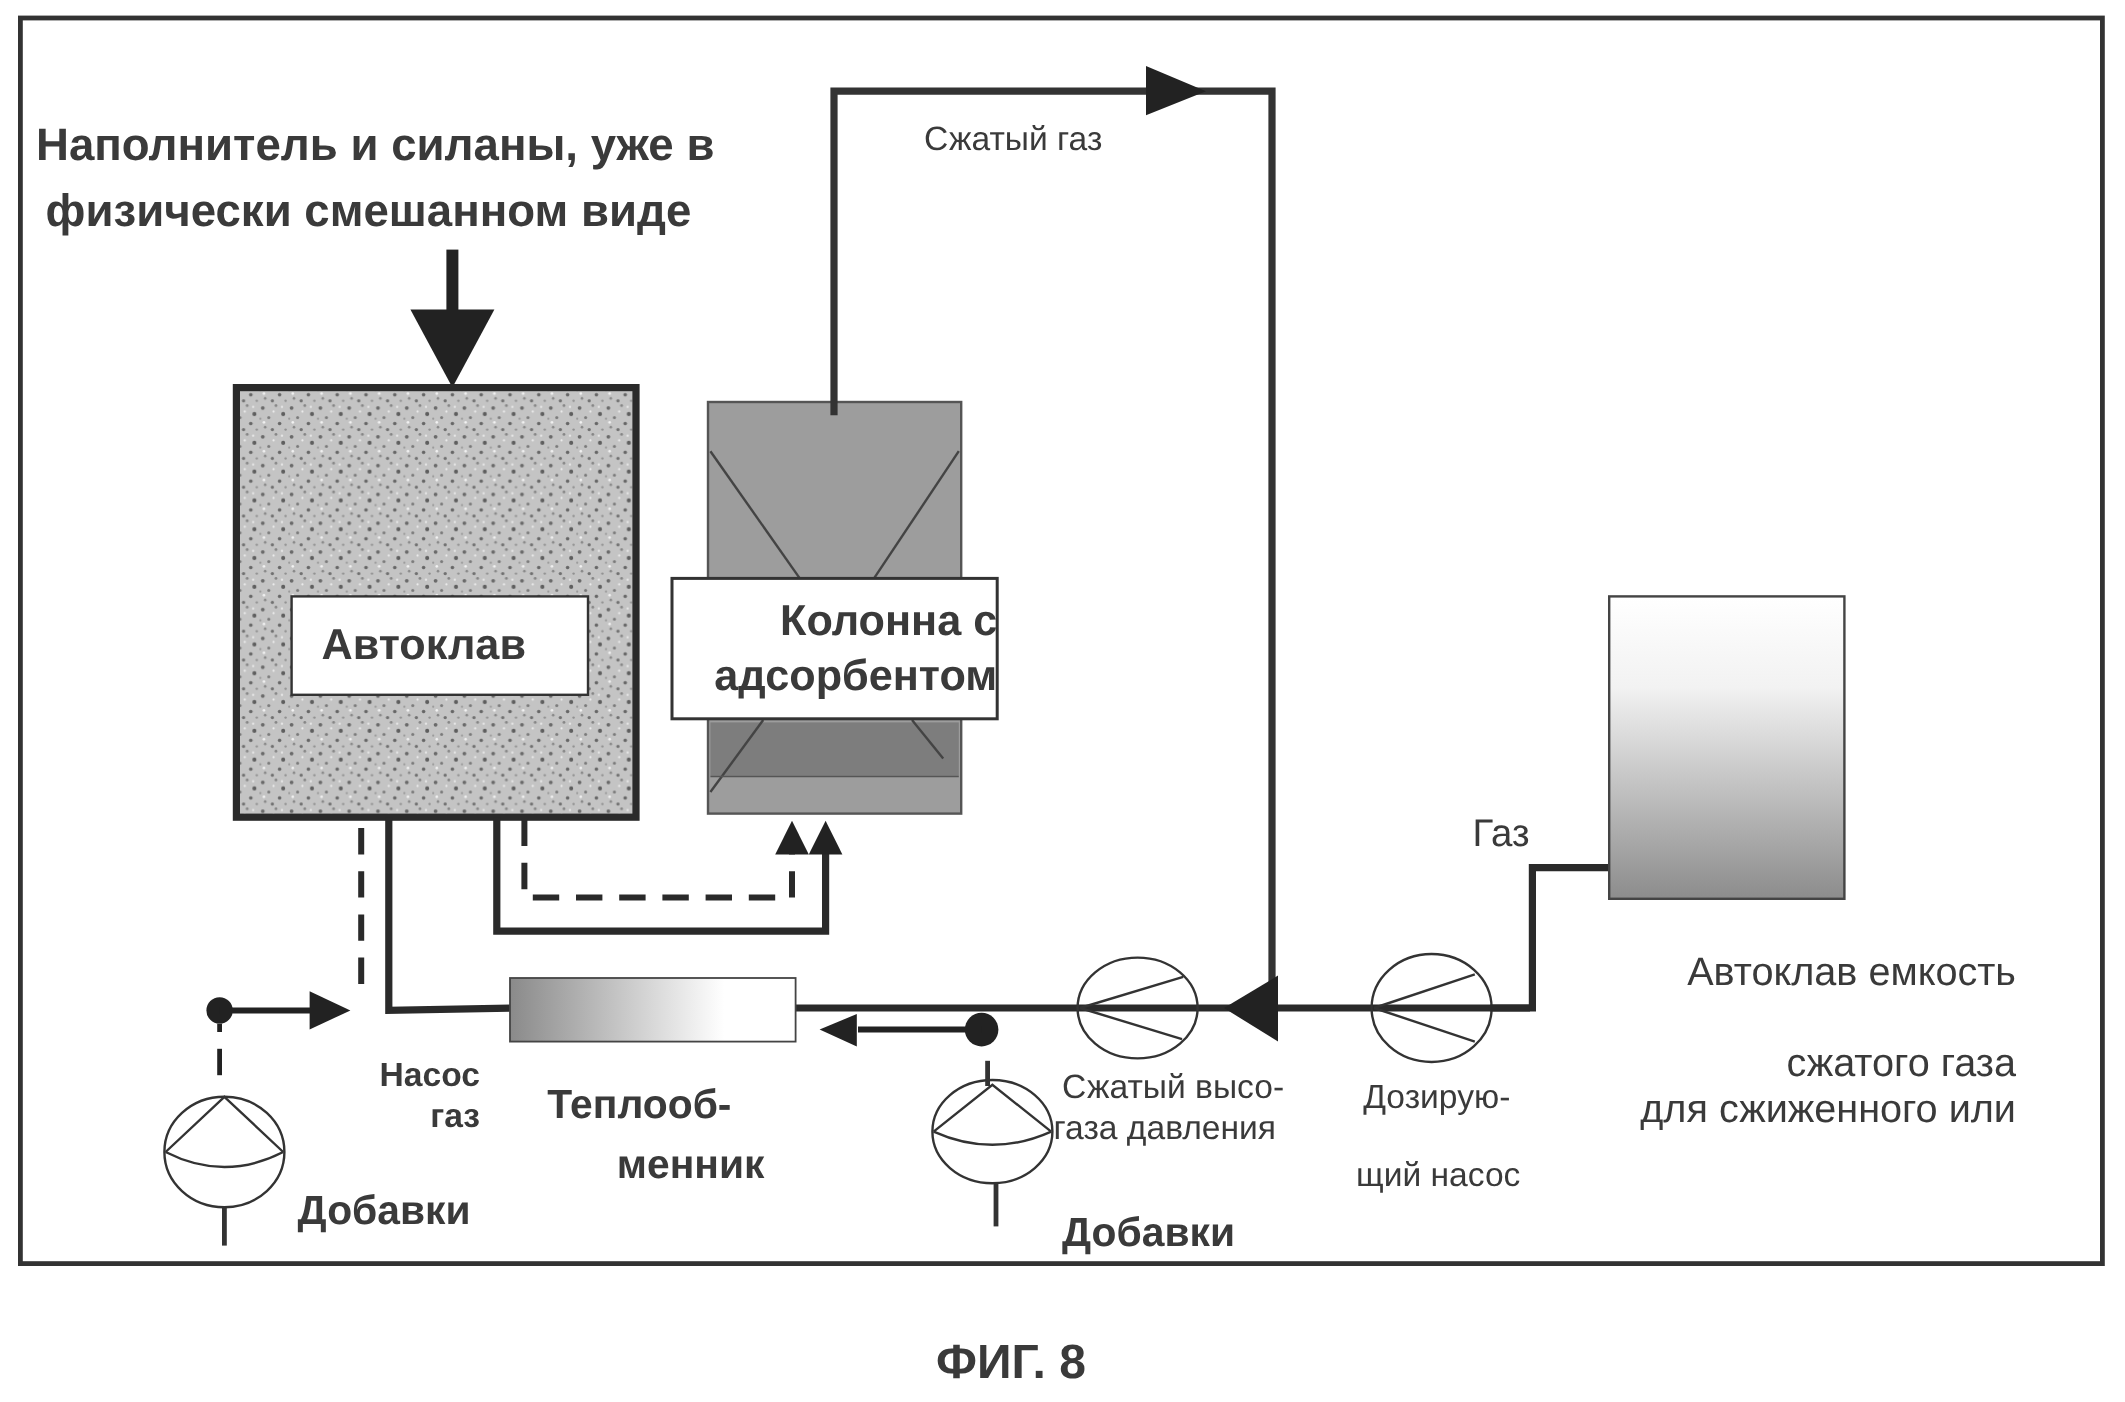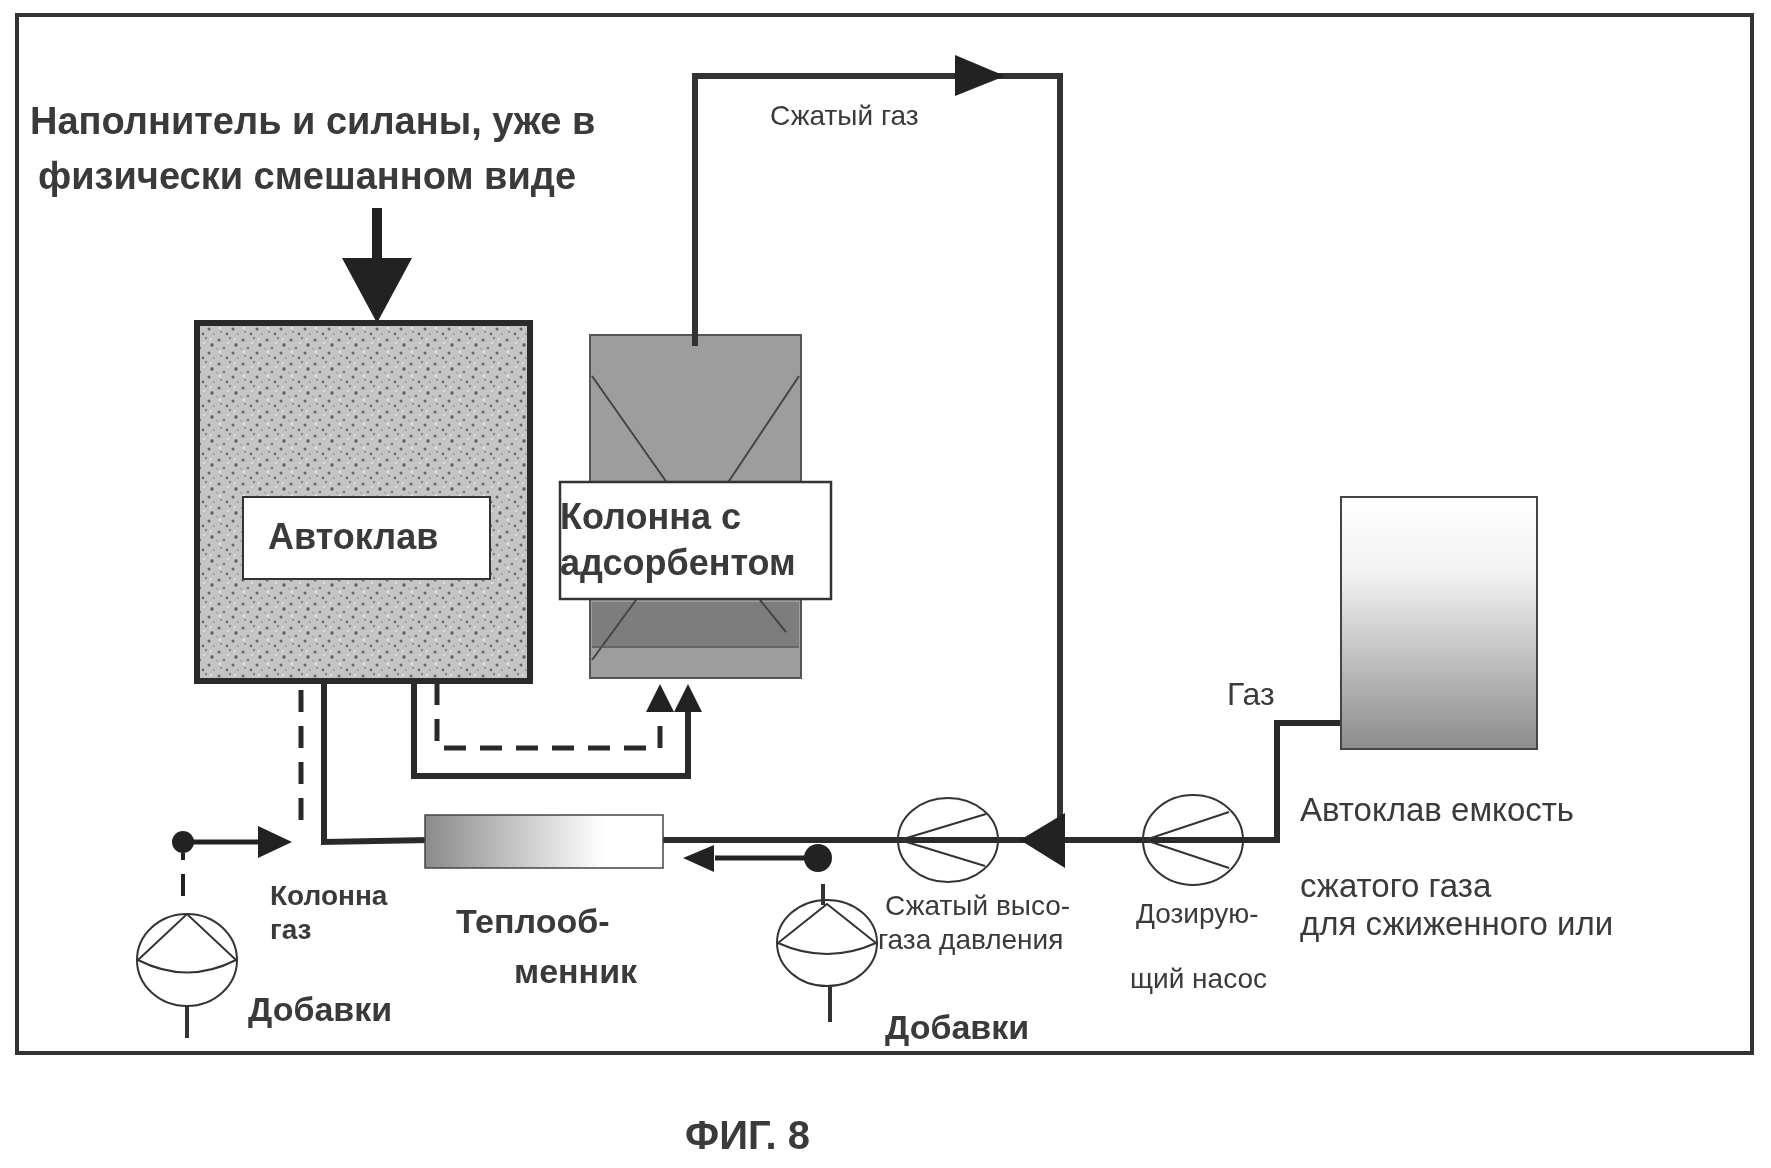--- a/index.html
+++ b/index.html
@@ -1,21 +1,21 @@
 <!DOCTYPE html>
 <html><head>
 <meta charset="utf-8">
 <style>
   html, body { margin: 0; padding: 0; background: #ffffff; }
   body { width: 1771px; height: 1168px; position: relative; overflow: hidden;
          font-family: "Liberation Sans", "DejaVu Sans", sans-serif; color: #333; }
   svg#diagram { position: absolute; left: 0; top: 0; }
   .lbl { position: absolute; white-space: nowrap; color: #3a3a3a; line-height: 1.12; text-align: right; }
   .bold { font-weight: bold; }
-  .center { text-align: left; }
+  .center { text-align: right; }
 </style>
 </head>
 <body>
 
 <svg id="diagram" width="1771" height="1168" viewBox="0 0 1771 1168">
   <defs>
     <pattern id="speckle" width="24" height="24" patternUnits="userSpaceOnUse">
       <rect width="24" height="24" fill="#c4c4c4"></rect>
       <circle cx="3" cy="4" r="1.6" fill="#6a6a6a"></circle>
       <circle cx="14" cy="2" r="1.2" fill="#858585"></circle>
@@ -132,21 +132,21 @@
 
 <div class="lbl bold center" style="left:560px; width:271px; top:497px; font-size:36px;">Колонна с</div>
 <div class="lbl bold center" style="left:560px; width:271px; top:543px; font-size:36px;">адсорбентом</div>
 
 <div class="lbl" style="left:1227px; top:677px; font-size:32px;">Газ</div>
 
 <div class="lbl center" style="left:1300px; width:380px; top:792px; font-size:33px;">Автоклав емкость</div>
 <div class="lbl center" style="left:1300px; width:380px; top:878px; font-size:33px;margin-top:28px;">для сжиженного или</div>
 <div class="lbl center" style="left:1300px; width:380px; top:868px; font-size:33px;">сжатого газа</div>
 
-<div class="lbl bold center" style="left:270px; width:130px; top:880px; font-size:28px;">Колонна</div>
+<div class="lbl bold center" style="left:270px; width:130px; top:880px; font-size:28px;">Насос</div>
 <div class="lbl bold center" style="left:270px; width:130px; top:914px; font-size:28px;">газ</div>
 
 <div class="lbl bold" style="left:456px; top:902px; font-size:34px;">Теплооб-</div>
 <div class="lbl bold" style="left:475px; top:952px; font-size:34px;margin-left:39px;">менник</div>
 
 <div class="lbl bold" style="left:248px; top:990px; font-size:34px;">Добавки</div>
 <div class="lbl bold" style="left:885px; top:1008px; font-size:34px;">Добавки</div>
 
 <div class="lbl" style="left:885px; top:890px; font-size:28px;">Сжатый высо-</div>
 <div class="lbl" style="left:878px; top:924px; font-size:28px;">газа давления</div>

